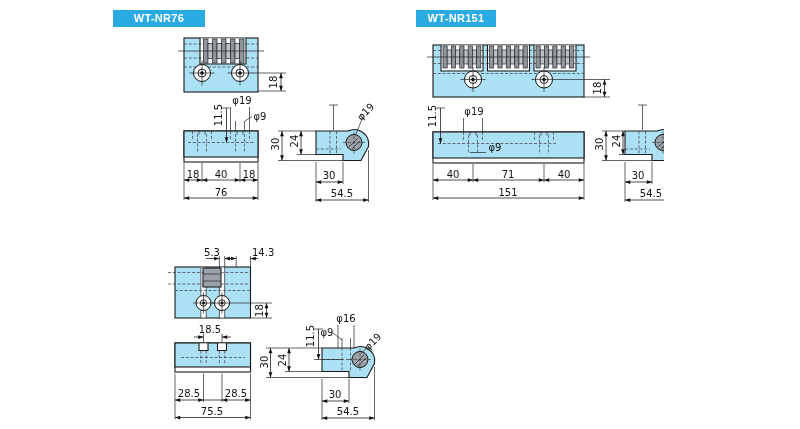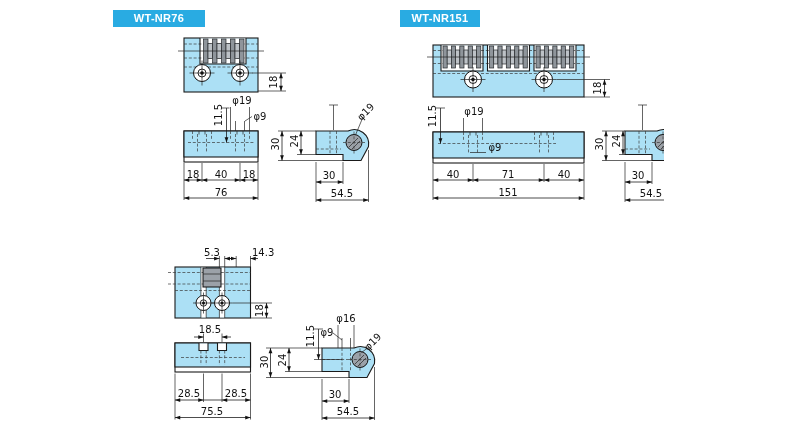--- a/index.html
+++ b/index.html
@@ -22,21 +22,21 @@
   text.ds{font:10px "DejaVu Sans","Liberation Sans",sans-serif;fill:#111;text-anchor:start;}
 </style>
 </head>
 <body>
 
 <div id="stage">
 
   <div class="banner" style="left:113px;top:10px;width:92px;">
     <span>WT-NR76</span>
   </div>
-  <div class="banner" style="left:400px;top:10px;width:80px;">
+  <div class="banner" style="left:416px;top:10px;width:80px;">
     <span>WT-NR151</span>
   </div>
 
   <svg class="panel-svg" style="left:0;top:0;" width="400" height="215" viewBox="0 0 400 215">
     <defs>
       <marker id="aA" markerWidth="8" markerHeight="8" refX="7.5" refY="3" orient="auto-start-reverse" markerUnits="strokeWidth">
         <path d="M0.5,0.5 L7.5,3 L0.5,5.5 Z" fill="#111"></path>
       </marker>
     </defs>
 

